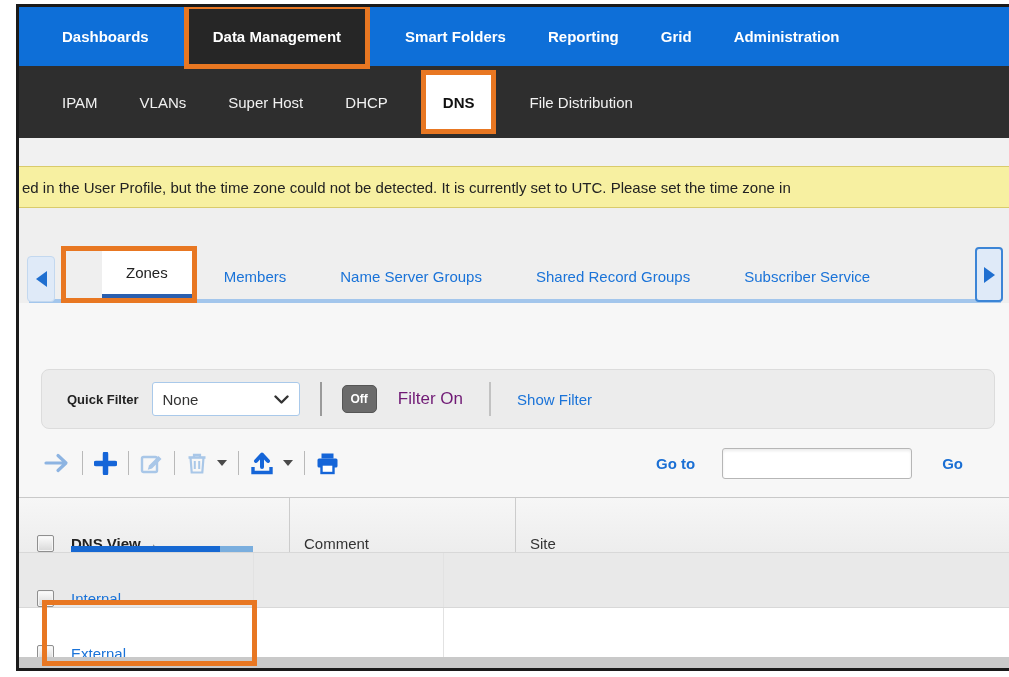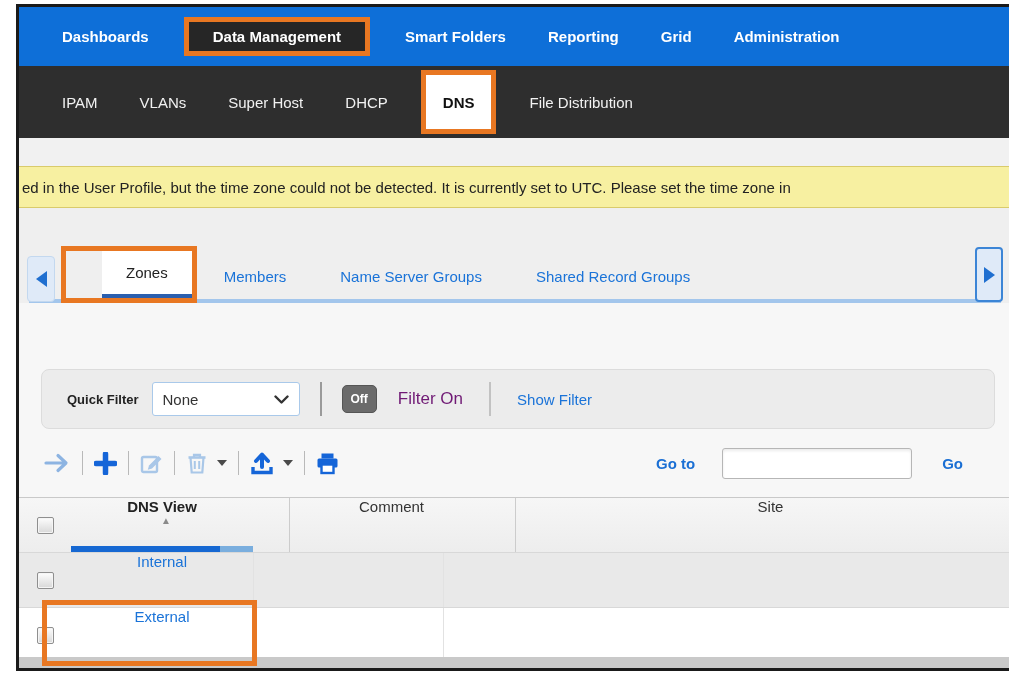--- a/index.html
+++ b/index.html
@@ -20,21 +20,21 @@
   .top-nav {
     height: 59px; background: #0e6fd8;
     display: flex; align-items: center; padding-left: 22px;
   }
   .top-nav-item {
     color: #ffffff; font-weight: bold; font-size: 15px;
     padding: 0 21px; white-space: nowrap; cursor: pointer;
   }
   .top-nav-item.active-annotated {
     background: #262626; border: 5px solid #e87722;
-    height: 39px; display: flex; align-items: center;
+    height: 65px; display: flex; align-items: center;
     margin: 0 14px; padding: 0 24px;
   }
   
   .sub-nav {
     height: 72px; background: #2e2e2e;
     display: flex; align-items: center; padding-left: 22px;
   }
   .sub-nav-item {
     color: #f2f2f2; font-size: 15px; padding: 0 21px;
     white-space: nowrap; cursor: pointer;
@@ -120,21 +120,21 @@
     width: 190px; height: 31px; border: 1px solid #b6b6b6; border-radius: 3px;
     box-shadow: inset 0 2px 3px rgba(0,0,0,0.08);
     font-size: 14px; padding: 0 8px; font-family: "Liberation Sans", sans-serif;
   }
   
   .thead {
     display: flex; height: 55px; align-items: stretch;
     background: linear-gradient(#f6f6f6, #ededed);
     border-top: 1px solid #c9c9c9; position: relative;
   }
-  .cell { display: flex; align-items: center; font-size: 15px; flex-direction: column; }
+  .cell { display: flex; align-items: flex-end; font-size: 15px; }
   .col-check { width: 52px; justify-content: center; }
   .col-dns { width: 182px; }
   .col-comment { width: 190px; padding-left: 14px; }
   .col-site { flex: 1; padding-left: 14px; }
   .thead .col-comment, .thead .col-site { border-left: 1px solid #cccccc; color: #333; margin-left: 36px; }
   .thead .col-dns { font-weight: bold; color: #222; }
   .sort-arrow { color: #8a8a8a; font-size: 10px; margin-left: 8px; }
   .sort-bar {
     position: absolute; bottom: 0; left: 52px; width: 182px; height: 6px;
     background: linear-gradient(to right, #1668d2 82%, #7aaede 82%);
@@ -197,20 +197,21 @@
     <div class="tabline"></div>
     <div class="tab-scroll left">
       <span class="tri-left"></span>
     </div>
     <div class="tab-annotation">
       <div class="tab active">Zones</div>
     </div>
     <div class="tab">Members</div>
     <div class="tab">Name Server Groups</div>
     <div class="tab">Shared Record Groups</div>
+    <div class="tab clipped">Subscriber Service</div>
     <div class="tab-scroll right">
       <span class="tri-right"></span>
     </div>
   </div>
 
   <div class="content">
 
     <div class="filter-panel">
       <span class="qf-label">Quick Filter</span>
       <div class="qf-select">

